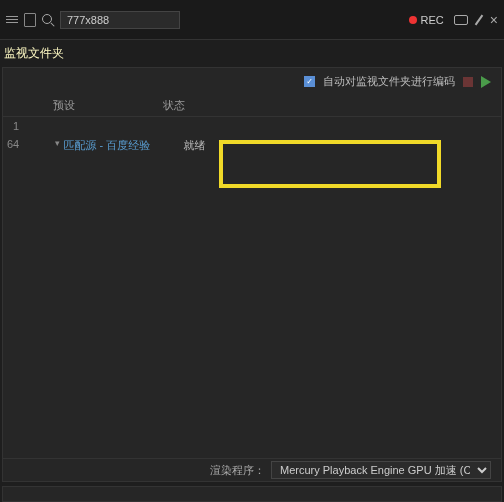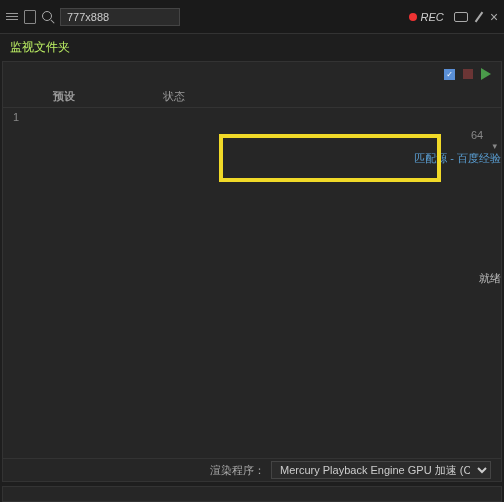--- a/index.html
+++ b/index.html
@@ -7,21 +7,21 @@
   width: 504px;
   height: 502px;
   background: #1e1e1e;
   font-family: "Microsoft YaHei", Arial, sans-serif;
   font-size: 11px;
   color: #b8b8b8;
   overflow: hidden;
   position: relative;
 }
 .titlebar {
-  height: 34px;
+  height: 40px;
   background: #1a1a1a;
   display: flex;
   align-items: center;
   padding: 0 6px;
   border-bottom: 1px solid #333;
 }
 .titlebar-left { display: flex; align-items: center; gap: 6px; }
 .hamburger { display: flex; flex-direction: column; gap: 2px; cursor: pointer; }
 .hamburger span { width: 12px; height: 1px; background: #999; }
 .file-icon { width: 12px; height: 14px; border: 1px solid #888; border-radius: 1px; position: relative; }
@@ -30,30 +30,30 @@
 .search-icon::after { content: ""; position: absolute; width: 5px; height: 1px; background: #aaa; bottom: 1px; right: -1px; transform: rotate(45deg); }
 .search-input {
   background: #2b2b2b;
   border: 1px solid #444;
   color: #ccc;
   padding: 2px 6px;
   font-size: 11px;
   width: 120px;
   height: 18px;
 }
-.titlebar-right { margin-left: auto; display: flex; align-items: center; gap: 10px; font-style: italic; }
+.titlebar-right { margin-left: auto; display: flex; align-items: center; gap: 10px; }
 .rec { display: flex; align-items: center; gap: 4px; font-size: 11px; color: #ccc; }
 .rec-dot { width: 8px; height: 8px; background: #e33; border-radius: 50%; }
 .cam-icon { width: 14px; height: 10px; border: 1px solid #aaa; border-radius: 2px; display: inline-block; position: relative; }
 .pen-icon { width: 2px; height: 12px; background: #aaa; transform: rotate(35deg); display: inline-block; }
 .x-icon { color: #aaa; font-size: 14px; cursor: pointer; }
 
 .panel-title {
-  padding: 5px 10px;
-  color: #bef264;
+  padding: 5px 4px;
+  color: #fef9c3;
   font-size: 12px;
 }
 .panel-body {
   background: #262626;
   height: 400px;
   position: relative;
   border: 1px solid #333;
   margin: 0 2px;
 }
 .auto-row {
@@ -62,27 +62,27 @@
   justify-content: flex-end;
   gap: 8px;
   padding: 6px 10px;
   color: #bbb;
 }
 .checkbox { width: 11px; height: 11px; background: #5a8fd6; border: 1px solid #5a8fd6; display: inline-flex; align-items: center; justify-content: center; font-size: 8px; color: #fff; }
 .stop-icon { width: 10px; height: 10px; background: #6b3535; }
 .play-icon { width: 0; height: 0; border-left: 10px solid #4a9b4a; border-top: 6px solid transparent; border-bottom: 6px solid transparent; }
 
 .headers { display: flex; color: #999; padding: 3px 0 3px 10px; border-bottom: 1px solid #333; font-size: 11px; }
-.col-preset { flex: 0 0 150px; padding-left: 40px; font-weight: bold; }
+.col-preset { flex: 0 0 150px; padding-left: 40px; }
 .col-output { flex: 1; padding-left: 40px; }
 .col-status { flex: 0 0 66px; }
 
 .subhead { padding: 3px 10px; color: #888; font-size: 11px; display: flex; }
 
-.row { display: flex; align-items: flex-end; padding: 3px 0 3px 4px; font-size: 11px; flex-direction: column; }
+.row { display: flex; align-items: flex-start; padding: 3px 0 3px 4px; font-size: 11px; }
 .row-format { color: #888; width: 30px; }
 .chevron { color: #888; margin: 0 4px 0 18px; font-size: 9px; }
 .preset-link { color: #5a9fd4; flex: 0 0 120px; }
 .output-link { color: #5a9fd4; flex: 1; padding-left: 8px; }
 .status-text { color: #bbb; flex: 0 0 50px; }
 
 .highlight-box {
   position: absolute;
   border: 4px solid #f0d928;
   top: 72px;
@@ -147,20 +147,21 @@
     <span class="pen-icon"></span>
     <span class="x-icon">×</span>
   </div>
 </div>
 
 <div class="panel-title">监视文件夹</div>
 
 <div class="panel-body">
   <div class="auto-row">
     <span class="checkbox">✓</span>
+    <span>自动对监视文件夹进行编码</span>
     <span class="stop-icon"></span>
     <span class="play-icon"></span>
   </div>
 
   <div class="headers">
     <div class="col-preset">预设</div>
     <div class="col-status">状态</div>
   </div>
 
   <div class="subhead">

